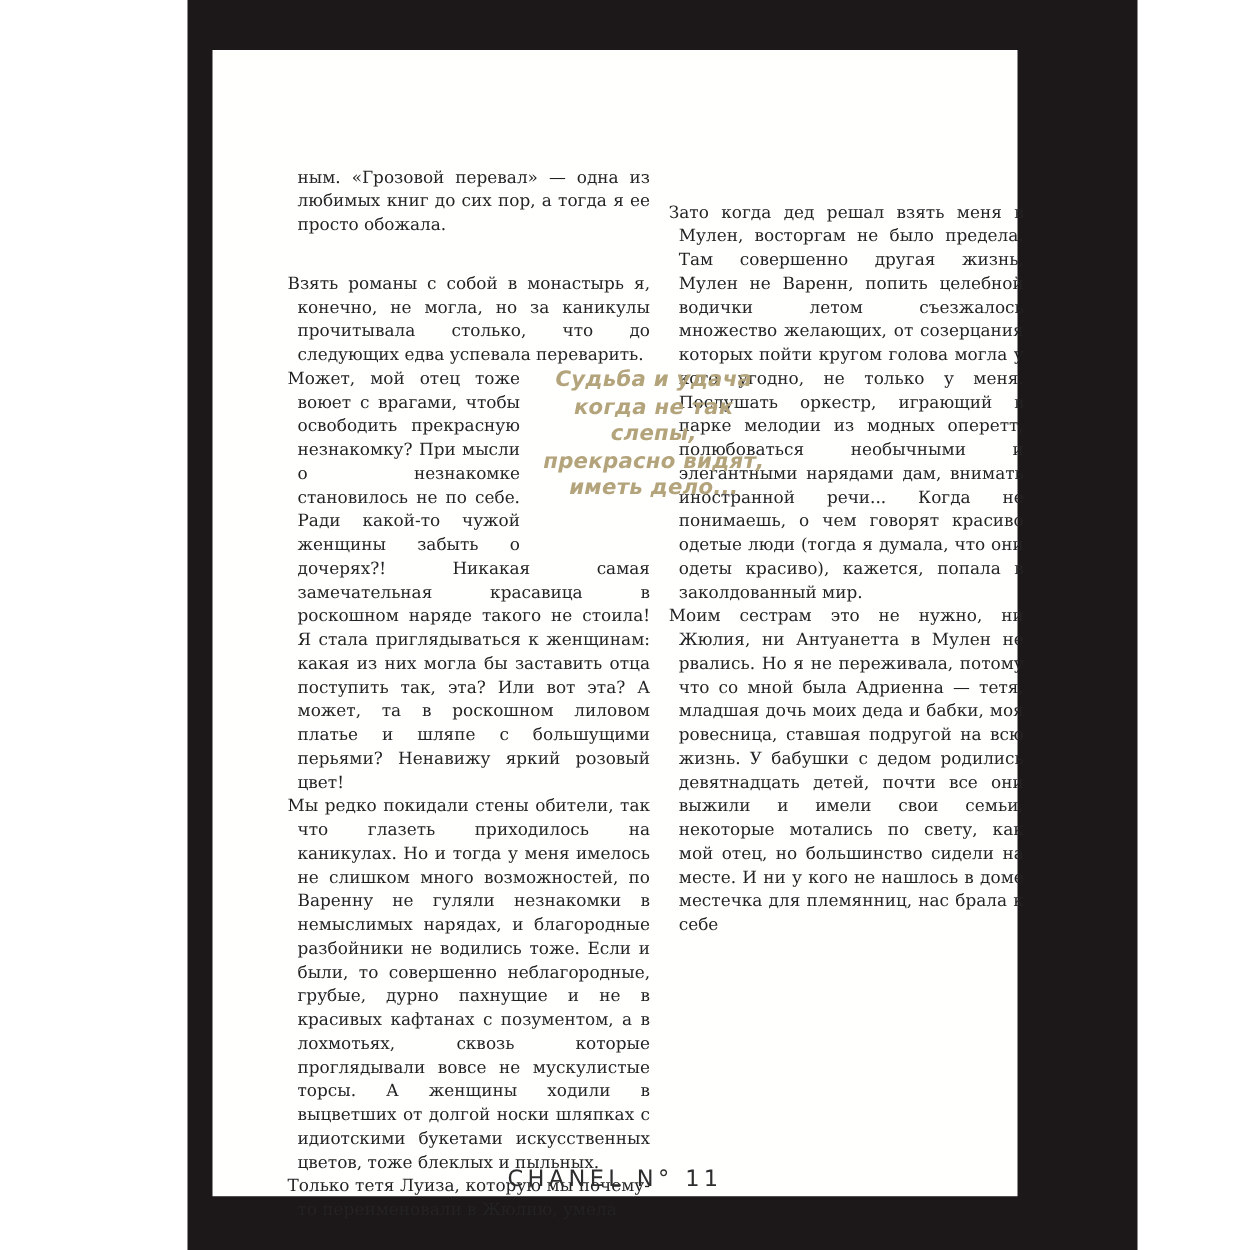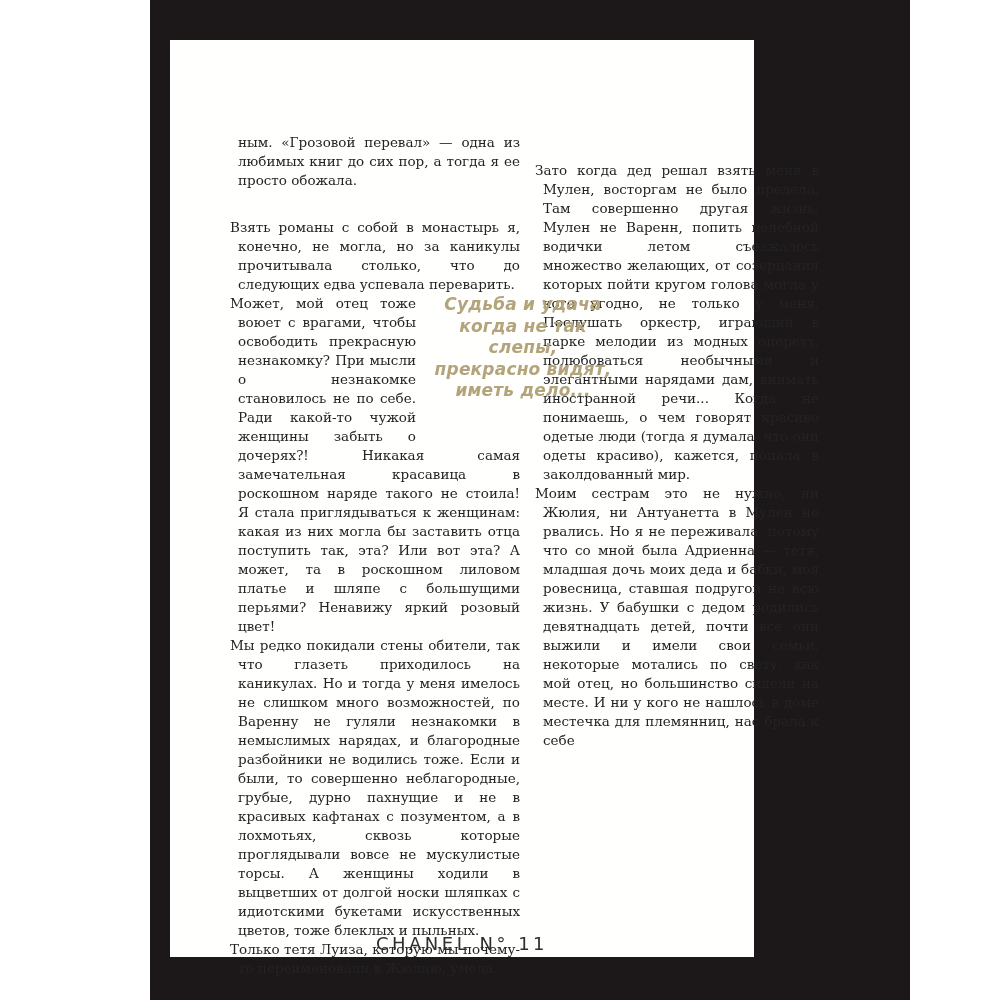--- a/index.html
+++ b/index.html
@@ -6,21 +6,21 @@
   body{
     width:1000px;height:1000px;position:relative;background:#ffffff;
     font-family:"DejaVu Serif", serif;
     overflow:hidden;
   }
   .frame{
     position:absolute;left:150px;top:0;width:760px;height:1000px;
     background:#1c1718;
   }
   .page{
-    position:absolute;left:170px;top:40px;width:584px;height:917px;
+    position:absolute;left:170px;top:40px;width:644px;height:917px;
     background:#fffffe;
   }
   .col{
     position:absolute;top:93px;
     font-size:13.5px;line-height:19px;
     text-align:justify;
     color:#232323;
   }
   .col-left{left:60px;width:290px;}
   .col-right{left:365px;width:284px;}

